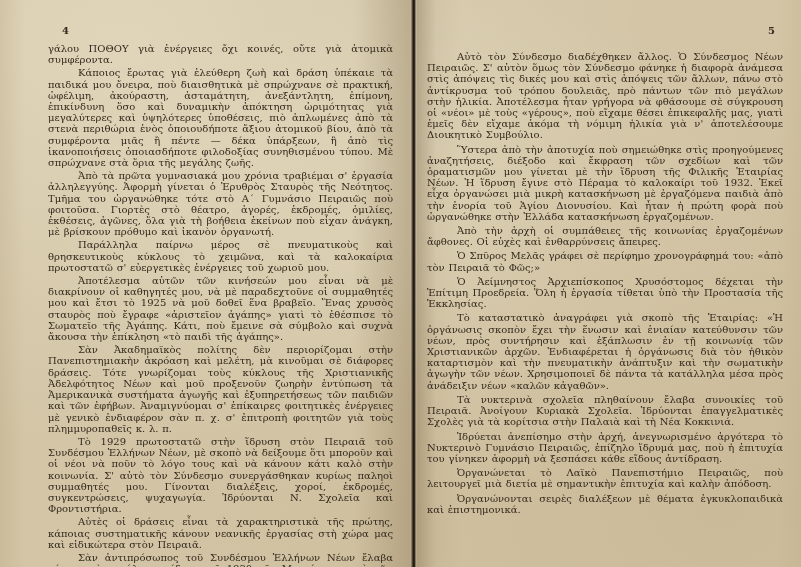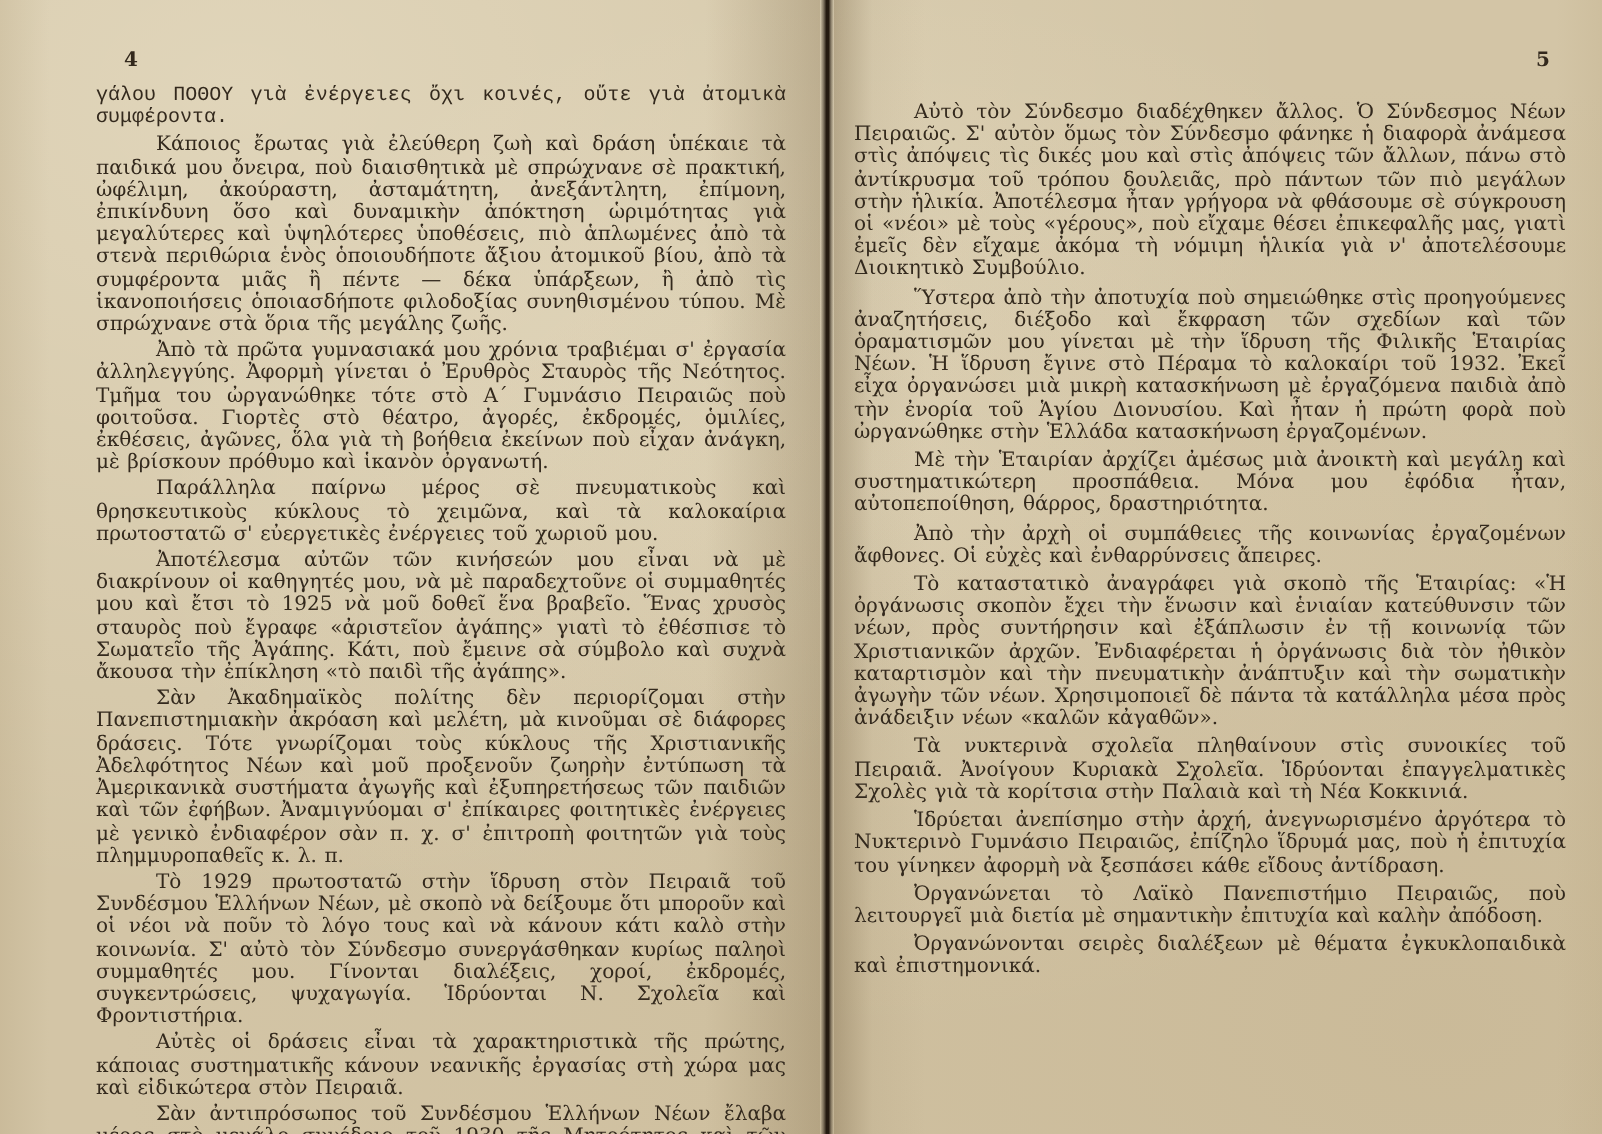--- a/index.html
+++ b/index.html
@@ -50,21 +50,21 @@
   .text-block{
     position:absolute;color:var(--ink);
     font-size:10px;line-height:11.2px;
     text-align:justify;
     word-spacing:0.6px;
     text-rendering:optimizeLegibility;
   }
   .text-block p{text-indent:30px;}
   .tb-left{left:48px;top:43px;width:345px;}
   .tb-left p{margin:0 0 2px 0;}
-  .tb-left p:first-child{text-indent:0;font-family:Liberation Mono, monospace;}
+  .tb-left p:first-child{text-indent:0;}
   .tb-right{left:427px;top:51px;width:356px;}
   .tb-right p{margin:0 0 3px 0;}
 </style>
 </head>
 <body>
 
 <div class="scan">
 
   <div class="page page-left"></div>
   <div class="page page-right"></div>
@@ -83,22 +83,23 @@
       <p>Ἀποτέλεσμα αὐτῶν τῶν κινήσεών μου εἶναι νὰ μὲ διακρίνουν οἱ καθηγητές μου, νὰ μὲ παραδεχτοῦνε οἱ συμμαθητές μου καὶ ἔτσι τὸ 1925 νὰ μοῦ δοθεῖ ἕνα βραβεῖο. Ἕνας χρυσὸς σταυρὸς ποὺ ἔγραφε «ἀριστεῖον ἀγάπης» γιατὶ τὸ ἐθέσπισε τὸ Σωματεῖο τῆς Ἀγάπης. Κάτι, ποὺ ἔμεινε σὰ σύμβολο καὶ συχνὰ ἄκουσα τὴν ἐπίκληση «τὸ παιδὶ τῆς ἀγάπης».</p>
       <p>Σὰν Ἀκαδημαϊκὸς πολίτης δὲν περιορίζομαι στὴν Πανεπιστημιακὴν ἀκρόαση καὶ μελέτη, μὰ κινοῦμαι σὲ διάφορες δράσεις. Τότε γνωρίζομαι τοὺς κύκλους τῆς Χριστιανικῆς Ἀδελφότητος Νέων καὶ μοῦ προξενοῦν ζωηρὴν ἐντύπωση τὰ Ἀμερικανικὰ συστήματα ἀγωγῆς καὶ ἐξυπηρετήσεως τῶν παιδιῶν καὶ τῶν ἐφήβων. Ἀναμιγνύομαι σ' ἐπίκαιρες φοιτητικὲς ἐνέργειες μὲ γενικὸ ἐνδιαφέρον σὰν π. χ. σ' ἐπιτροπὴ φοιτητῶν γιὰ τοὺς πλημμυροπαθεῖς κ. λ. π.</p>
       <p>Τὸ 1929 πρωτοστατῶ στὴν ἵδρυση στὸν Πειραιᾶ τοῦ Συνδέσμου Ἑλλήνων Νέων, μὲ σκοπὸ νὰ δείξουμε ὅτι μποροῦν καὶ οἱ νέοι νὰ ποῦν τὸ λόγο τους καὶ νὰ κάνουν κάτι καλὸ στὴν κοινωνία. Σ' αὐτὸ τὸν Σύνδεσμο συνεργάσθηκαν κυρίως παληοὶ συμμαθητές μου. Γίνονται διαλέξεις, χοροί, ἐκδρομές, συγκεντρώσεις, ψυχαγωγία. Ἱδρύονται Ν. Σχολεῖα καὶ Φροντιστήρια.</p>
       <p>Αὐτὲς οἱ δράσεις εἶναι τὰ χαρακτηριστικὰ τῆς πρώτης, κάποιας συστηματικῆς κάνουν νεανικῆς ἐργασίας στὴ χώρα μας καὶ εἰδικώτερα στὸν Πειραιᾶ.</p>
       <p>Σὰν ἀντιπρόσωπος τοῦ Συνδέσμου Ἑλλήνων Νέων ἔλαβα μέρος στὸ μεγάλο συνέδριο τοῦ 1930 τῆς Μητρότητος καὶ τῶν Παιδικῶν ἡλικιῶν, ποὺ ὠργανώθηκε στὴν Ἀθήνα καὶ μίλησα μάλιστα μὲ θέμα «τὸ ἐργαζόμενο παιδί».</p>
     </div>
 
   <div class="text-block tb-right">
       <p>Αὐτὸ τὸν Σύνδεσμο διαδέχθηκεν ἄλλος. Ὁ Σύνδεσμος Νέων Πειραιῶς. Σ' αὐτὸν ὅμως τὸν Σύνδεσμο φάνηκε ἡ διαφορὰ ἀνάμεσα στὶς ἀπόψεις τὶς δικές μου καὶ στὶς ἀπόψεις τῶν ἄλλων, πάνω στὸ ἀντίκρυσμα τοῦ τρόπου δουλειᾶς, πρὸ πάντων τῶν πιὸ μεγάλων στὴν ἡλικία. Ἀποτέλεσμα ἦταν γρήγορα νὰ φθάσουμε σὲ σύγκρουση οἱ «νέοι» μὲ τοὺς «γέρους», ποὺ εἴχαμε θέσει ἐπικεφαλῆς μας, γιατὶ ἐμεῖς δὲν εἴχαμε ἀκόμα τὴ νόμιμη ἡλικία γιὰ ν' ἀποτελέσουμε Διοικητικὸ Συμβούλιο.</p>
       <p>Ὕστερα ἀπὸ τὴν ἀποτυχία ποὺ σημειώθηκε στὶς προηγούμενες ἀναζητήσεις, διέξοδο καὶ ἔκφραση τῶν σχεδίων καὶ τῶν ὁραματισμῶν μου γίνεται μὲ τὴν ἵδρυση τῆς Φιλικῆς Ἑταιρίας Νέων. Ἡ ἵδρυση ἔγινε στὸ Πέραμα τὸ καλοκαίρι τοῦ 1932. Ἐκεῖ εἶχα ὀργανώσει μιὰ μικρὴ κατασκήνωση μὲ ἐργαζόμενα παιδιὰ ἀπὸ τὴν ἐνορία τοῦ Ἁγίου Διονυσίου. Καὶ ἦταν ἡ πρώτη φορὰ ποὺ ὠργανώθηκε στὴν Ἑλλάδα κατασκήνωση ἐργαζομένων.</p>
-      <p>Μὲ τὴν Ἑταιρίαν ἀρχίζει ἀμέσως μιὰ ἀνοικτὴ καὶ μεγάλη καὶ συστηματικώτερη προσπάθεια. Μόνα μου ἐφόδια ἦταν, αὐτοπεποίθηση, θάρρος, δραστηριότητα.</p>
       <p>Ἀπὸ τὴν ἀρχὴ οἱ συμπάθειες τῆς κοινωνίας ἐργαζομένων ἄφθονες. Οἱ εὐχὲς καὶ ἐνθαρρύνσεις ἄπειρες.</p>
+      <p>Ὁ Σπῦρος Μελᾶς γράφει σὲ περίφημο χρονογράφημά του: «ἀπὸ τὸν Πειραιᾶ τὸ Φῶς;»</p>
+      <p>Ὁ Ἀείμνηστος Ἀρχιεπίσκοπος Χρυσόστομος δέχεται τὴν Ἐπίτιμη Προεδρεία. Ὅλη ἡ ἐργασία τίθεται ὑπὸ τὴν Προστασία τῆς Ἐκκλησίας.</p>
       <p>Τὸ καταστατικὸ ἀναγράφει γιὰ σκοπὸ τῆς Ἑταιρίας: «Ἡ ὀργάνωσις σκοπὸν ἔχει τὴν ἕνωσιν καὶ ἑνιαίαν κατεύθυνσιν τῶν νέων, πρὸς συντήρησιν καὶ ἐξάπλωσιν ἐν τῇ κοινωνίᾳ τῶν Χριστιανικῶν ἀρχῶν. Ἐνδιαφέρεται ἡ ὀργάνωσις διὰ τὸν ἠθικὸν καταρτισμὸν καὶ τὴν πνευματικὴν ἀνάπτυξιν καὶ τὴν σωματικὴν ἀγωγὴν τῶν νέων. Χρησιμοποιεῖ δὲ πάντα τὰ κατάλληλα μέσα πρὸς ἀνάδειξιν νέων «καλῶν κἀγαθῶν».</p>
-      <p>Τὰ νυκτερινὰ σχολεῖα πληθαίνουν στὶς συνοικίες τοῦ Πειραιᾶ. Ἀνοίγουν Κυριακὰ Σχολεῖα. Ἱδρύονται ἐπαγγελματικὲς Σχολὲς γιὰ τὰ κορίτσια στὴν Παλαιὰ καὶ τὴ Νέα Κοκκινιά.</p>
+      <p>Τὰ νυκτερινὰ σχολεῖα πληθαίνουν ἔλαβα συνοικίες τοῦ Πειραιᾶ. Ἀνοίγουν Κυριακὰ Σχολεῖα. Ἱδρύονται ἐπαγγελματικὲς Σχολὲς γιὰ τὰ κορίτσια στὴν Παλαιὰ καὶ τὴ Νέα Κοκκινιά.</p>
       <p>Ἱδρύεται ἀνεπίσημο στὴν ἀρχή, ἀνεγνωρισμένο ἀργότερα τὸ Νυκτερινὸ Γυμνάσιο Πειραιῶς, ἐπίζηλο ἵδρυμά μας, ποὺ ἡ ἐπιτυχία του γίνηκεν ἀφορμὴ νὰ ξεσπάσει κάθε εἴδους ἀντίδραση.</p>
       <p>Ὀργανώνεται τὸ Λαϊκὸ Πανεπιστήμιο Πειραιῶς, ποὺ λειτουργεῖ μιὰ διετία μὲ σημαντικὴν ἐπιτυχία καὶ καλὴν ἀπόδοση.</p>
       <p>Ὀργανώνονται σειρὲς διαλέξεων μὲ θέματα ἐγκυκλοπαιδικὰ καὶ ἐπιστημονικά.</p>
     </div>
 
 </div>
 
 </body></html>

